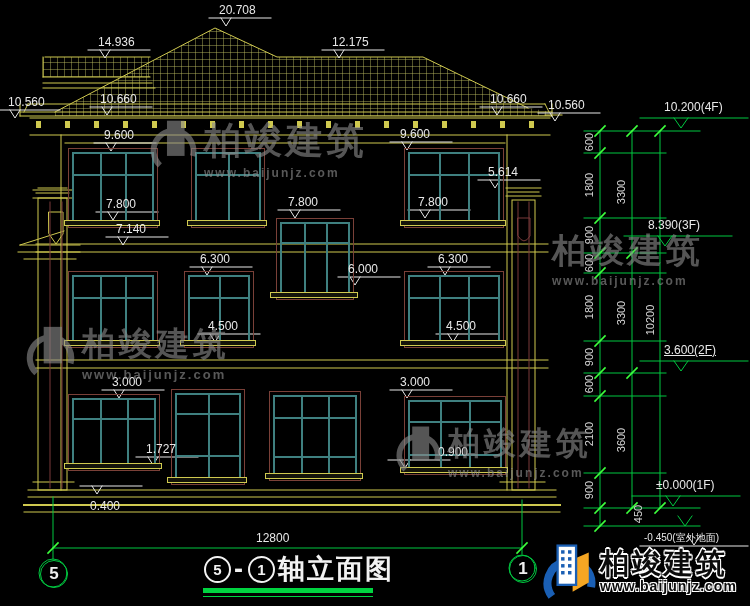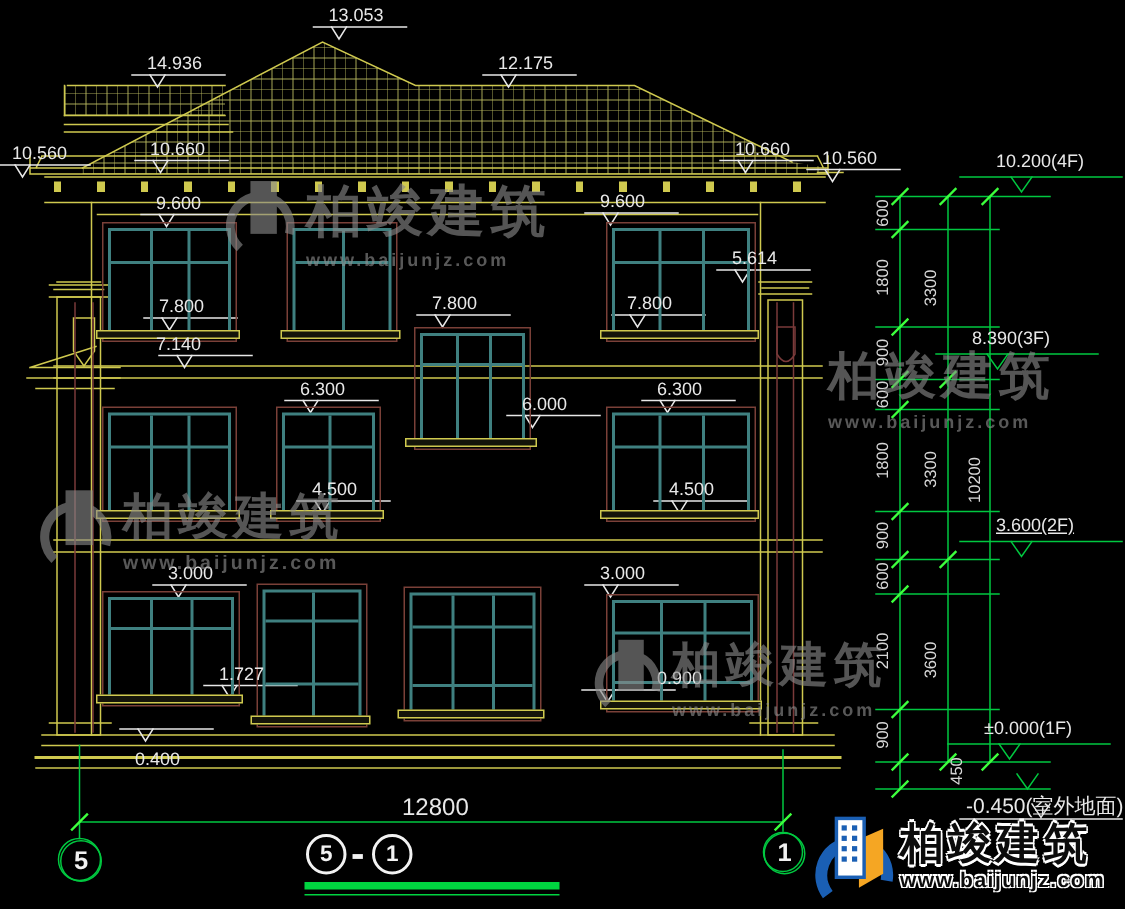--- a/index.html
+++ b/index.html
@@ -229,74 +229,75 @@
   <div class="sill" style="left:270px;top:292px;width:86px;"></div>
   <div class="sill" style="left:400px;top:220px;width:104px;"></div>
   <div class="sill" style="left:64px;top:340px;width:94px;"></div>
   <div class="sill" style="left:180px;top:340px;width:74px;"></div>
   <div class="sill" style="left:400px;top:340px;width:104px;"></div>
   <div class="sill" style="left:64px;top:463px;width:96px;"></div>
   <div class="sill" style="left:167px;top:477px;width:78px;"></div>
   <div class="sill" style="left:265px;top:473px;width:96px;"></div>
   <div class="sill" style="left:400px;top:467px;width:106px;"></div>
 
-  <span class="mk" style="left:219px;top:4px;">13.053</span>
+  <span class="mk" style="left:219px;top:4px;">20.708</span>
   <span class="mk" style="left:98px;top:36px;">14.936</span>
   <span class="mk" style="left:332px;top:36px;">12.175</span>
   <span class="mk" style="left:8px;top:96px;">10.560</span>
   <span class="mk" style="left:100px;top:93px;">10.660</span>
   <span class="mk" style="left:490px;top:93px;">10.660</span>
   <span class="mk" style="left:548px;top:99px;">10.560</span>
   <span class="mk" style="left:104px;top:129px;">9.600</span>
   <span class="mk" style="left:400px;top:128px;">9.600</span>
   <span class="mk" style="left:488px;top:166px;">5.614</span>
   <span class="mk" style="left:106px;top:198px;">7.800</span>
   <span class="mk" style="left:288px;top:196px;">7.800</span>
   <span class="mk" style="left:418px;top:196px;">7.800</span>
-  <span class="mk" style="left:104px;top:223px;">7.140</span>
+  <span class="mk" style="left:116px;top:223px;">7.140</span>
   <span class="mk" style="left:200px;top:253px;">6.300</span>
   <span class="mk" style="left:438px;top:253px;">6.300</span>
   <span class="mk" style="left:348px;top:263px;">6.000</span>
   <span class="mk" style="left:208px;top:320px;">4.500</span>
   <span class="mk" style="left:446px;top:320px;">4.500</span>
   <span class="mk" style="left:112px;top:376px;">3.000</span>
   <span class="mk" style="left:400px;top:376px;">3.000</span>
   <span class="mk" style="left:146px;top:443px;">1.727</span>
   <span class="mk" style="left:398px;top:446px;margin-left:40px;">0.900</span>
   <span class="mk" style="left:90px;top:500px;">0.400</span>
 
   <span class="mk" style="left:664px;top:101px;">10.200(4F)</span>
   <span class="mk" style="left:648px;top:219px;">8.390(3F)</span>
   <span class="mk" style="left:664px;top:344px;text-decoration:underline;">3.600(2F)</span>
   <span class="mk" style="left:656px;top:479px;">±0.000(1F)</span>
-  <span class="mk" style="left:644px;top:531px;font-size:14px;">-0.450(室外地面)</span>
+  <span class="mk" style="left:644px;top:531px;font-size:10px;">-0.450(室外地面)</span>
 
   <span class="vd" style="left:589px;top:142px;">600</span>
   <span class="vd" style="left:589px;top:185px;">1800</span>
   <span class="vd" style="left:589px;top:235px;">900</span>
   <span class="vd" style="left:589px;top:263px;">600</span>
   <span class="vd" style="left:589px;top:307px;">1800</span>
   <span class="vd" style="left:589px;top:357px;">900</span>
   <span class="vd" style="left:589px;top:384px;">600</span>
   <span class="vd" style="left:589px;top:434px;">2100</span>
   <span class="vd" style="left:589px;top:490px;">900</span>
   <span class="vd" style="left:621px;top:192px;">3300</span>
   <span class="vd" style="left:621px;top:313px;">3300</span>
   <span class="vd" style="left:621px;top:440px;">3600</span>
   <span class="vd" style="left:650px;top:320px;">10200</span>
   <span class="vd" style="left:638px;top:514px;">450</span>
 
-  <span class="mk" style="left:268px;top:532px;font-size:16px;">12800</span>
+  <span class="mk" style="left:256px;top:532px;font-size:12px;">12800</span>
   <div class="bub" style="left:40px;top:560px;">5</div>
   <div class="bub" style="left:509px;top:555px;">1</div>
 
   <div class="titlebar">
     <span class="cnum">5</span>
     <span class="tmain">-</span>
     <span class="cnum">1</span>
+    <span class="tmain">轴立面图</span>
   </div>
   <div class="uline1"></div>
   <div class="uline2"></div>
 
   <div class="wm" style="left:150px;top:116px;">
     <svg width="48" height="54" viewBox="0 0 40 46">
       <path d="M8 42 A17 17 0 1 1 36 34" stroke="#8a8a8a" stroke-width="5" fill="none"></path>
       <rect x="14" y="4" width="15" height="30" fill="#8a8a8a"></rect>
     </svg>
     <div class="tx">

